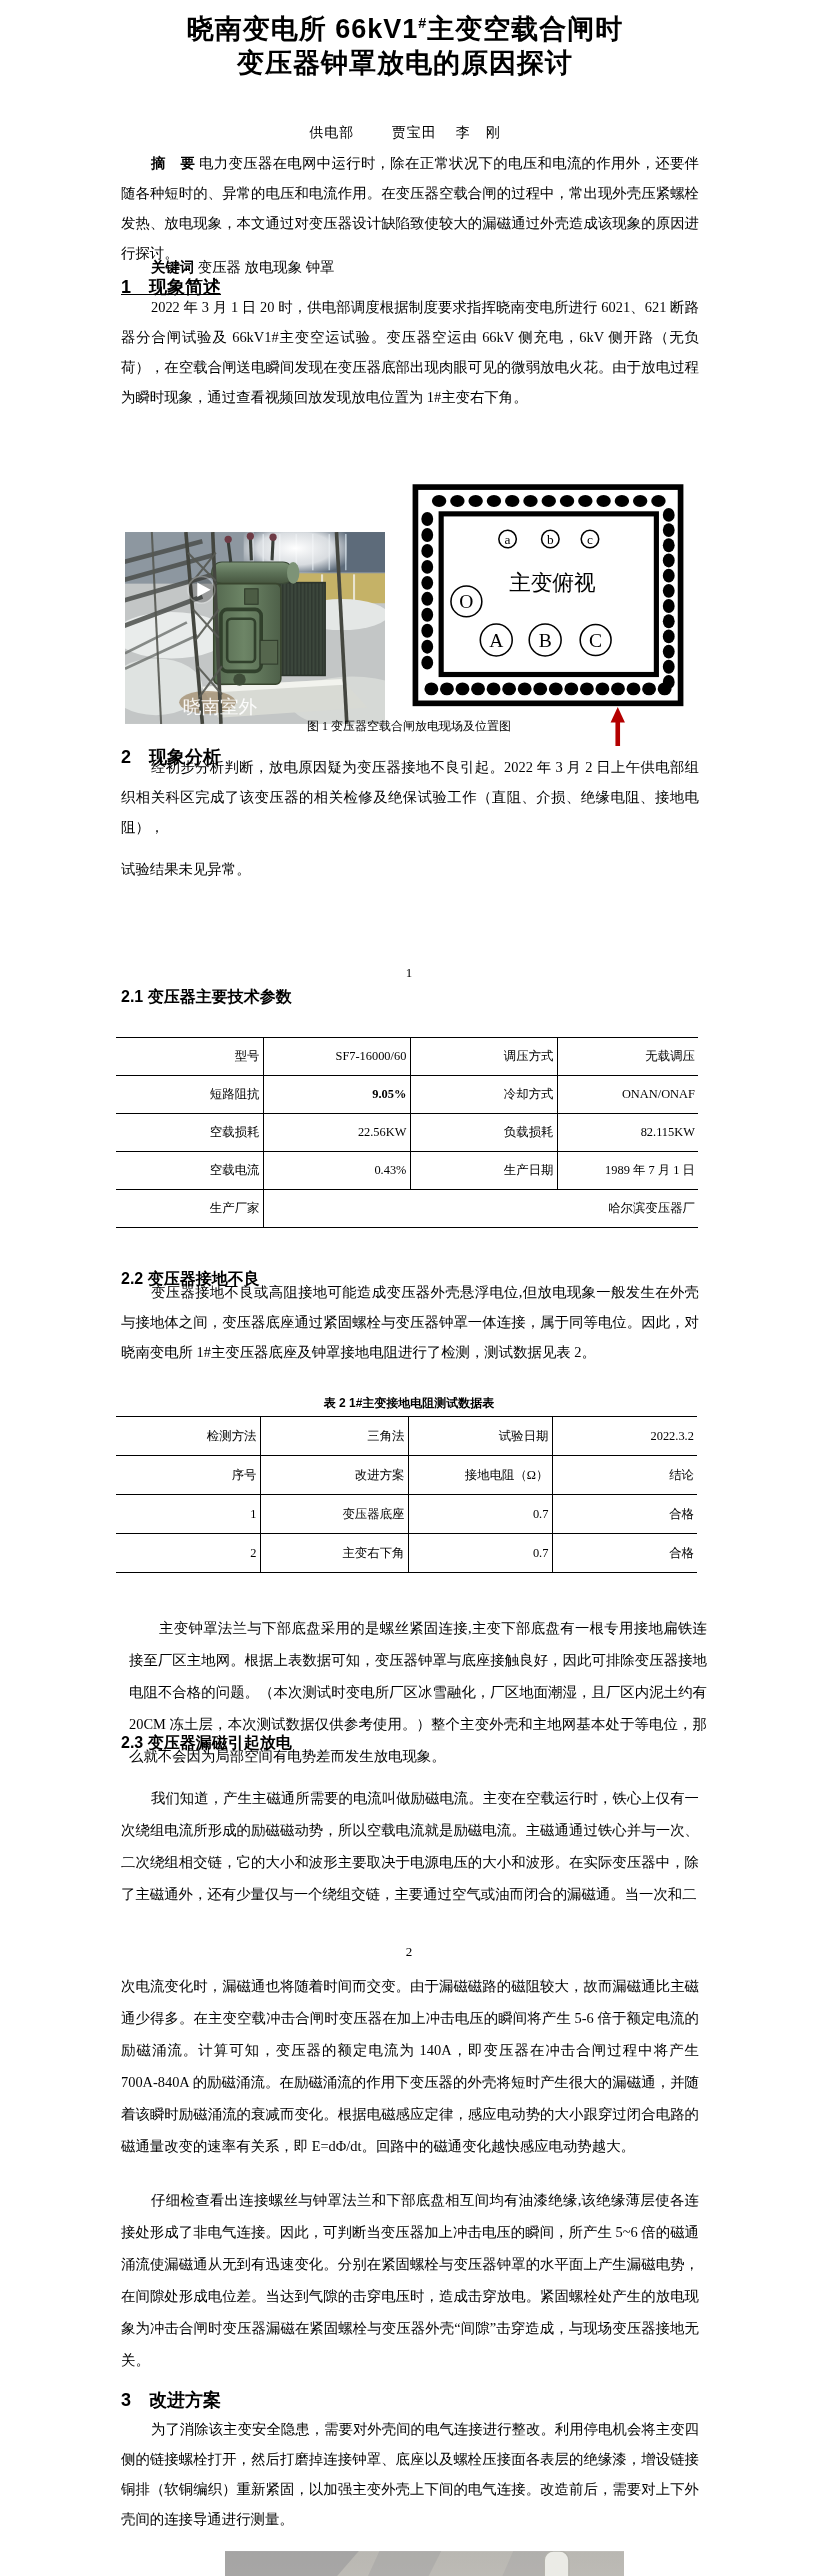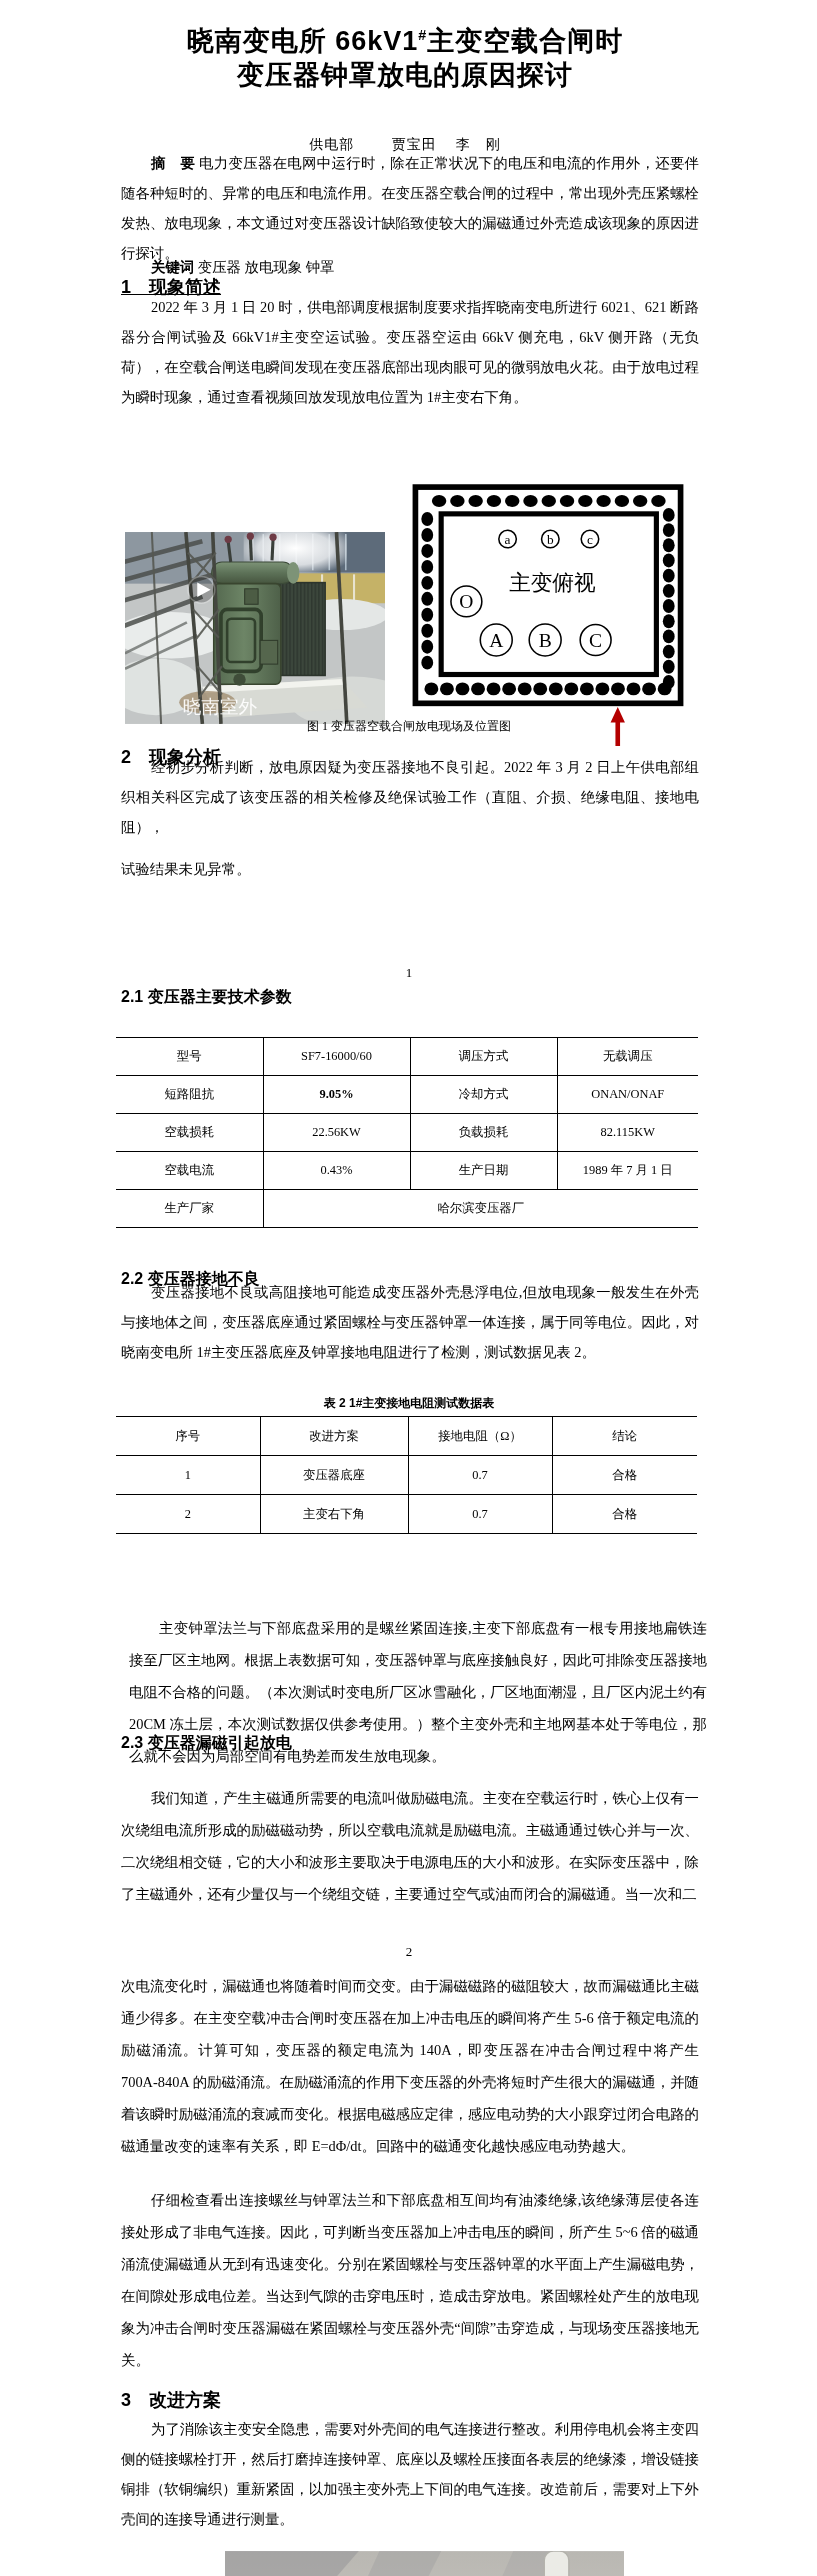--- a/index.html
+++ b/index.html
@@ -1,35 +1,35 @@
 <!DOCTYPE html>
 <html style="font-size:8.2px"><head>
 <meta charset="utf-8">
 <style>
   html,body{margin:0;padding:0;background:#e9e9e9;}
   .page{position:relative;width:818px;height:3749px;background:#ffffff;margin:0 auto;
         font-family:"Liberation Serif","DejaVu Serif",serif;color:#000;overflow:hidden;}
   .abs{position:absolute;}
-  .center{left:0;width:810px;text-align:center;margin-top:12px;}
+  .center{left:0;width:810px;text-align:center;}
   .doc-title{font-family:"Liberation Sans","DejaVu Sans",sans-serif;font-weight:bold;
              font-size:27px;line-height:34px;letter-spacing:1px;}
   .doc-title sup{font-size:14.4px;}
   .byline{font-size:14px;letter-spacing:1px;}
   .byline .aff{margin-right:33px;}
   .byline .au{margin-right:14.4px;}
   .body-text{left:121px;width:578px;font-size:14.4px;line-height:30px;text-align:justify;}
   .ind{text-indent:30px;}
   .lbl{font-family:"Liberation Sans","DejaVu Sans",sans-serif;font-weight:bold;}
   .h-main{left:121px;width:578px;font-family:"Liberation Sans","DejaVu Sans",sans-serif;
           font-weight:bold;font-size:18px;line-height:23px;}
   .h-sub{left:121px;width:578px;font-family:"Liberation Sans","DejaVu Sans",sans-serif;
          font-weight:bold;font-size:16px;line-height:20.6px;}
   .caption{left:0;width:818px;text-align:center;font-size:12px;line-height:15.5px;}
   .pagenum{left:0;width:818px;text-align:center;font-size:13px;line-height:15.5px;}
-  table.doc{border-collapse:collapse;table-layout:fixed;font-size:12.4px;text-align:center;}
+  table.doc{border-collapse:collapse;table-layout:fixed;font-size:12.4px;text-align:right;}
   table.doc td{border-top:1px solid #000;border-bottom:1px solid #000;
                border-left:1px solid #000;border-right:1px solid #000;
                padding:0 3.1px;vertical-align:middle;}
   table.doc td:first-child{border-left:none;}
   table.doc td:last-child{border-right:none;}
   table.doc tr:first-child td{border-top:1.5px solid #000;}
   table.doc tr:last-child td{border-bottom:1.5px solid #000;}
   #table1 td{height:37px;}
   #table2 td{height:38px;}
   .bold-cell{font-weight:bold;}
@@ -310,20 +310,26 @@
   <p class="abs body-text ind" style="top:1277px;margin:0;">变压器接地不良或高阻接地可能造成变压器外壳悬浮电位,但放电现象一般发生在外壳与接地体之间，变压器底座通过紧固螺栓与变压器钟罩一体连接，属于同等电位。因此，对晓南变电所 1#主变压器底座及钟罩接地电阻进行了检测，测试数据见表 2。</p>
   <div class="abs caption" style="top:1396px;font-family:'Liberation Sans','DejaVu Sans',sans-serif;font-weight:bold;">表 2 1#主变接地电阻测试数据表</div>
   <table id="table2" class="abs doc" style="left:116px;top:1416px;width:581px;">
     <colgroup>
         <col style="width:144px">
         <col style="width:148px">
         <col style="width:144px">
         <col style="width:145px">
       </colgroup>
     <tbody>
+        <tr>
+          <td>检测方法</td>
+          <td>三角法</td>
+          <td>试验日期</td>
+          <td>2022.3.2</td>
+        </tr>
     <tr>
           <td>序号</td>
           <td>改进方案</td>
           <td>接地电阻（Ω）</td>
           <td>结论</td>
         </tr>
     <tr>
           <td>1</td>
           <td>变压器底座</td>
           <td>0.7</td>

